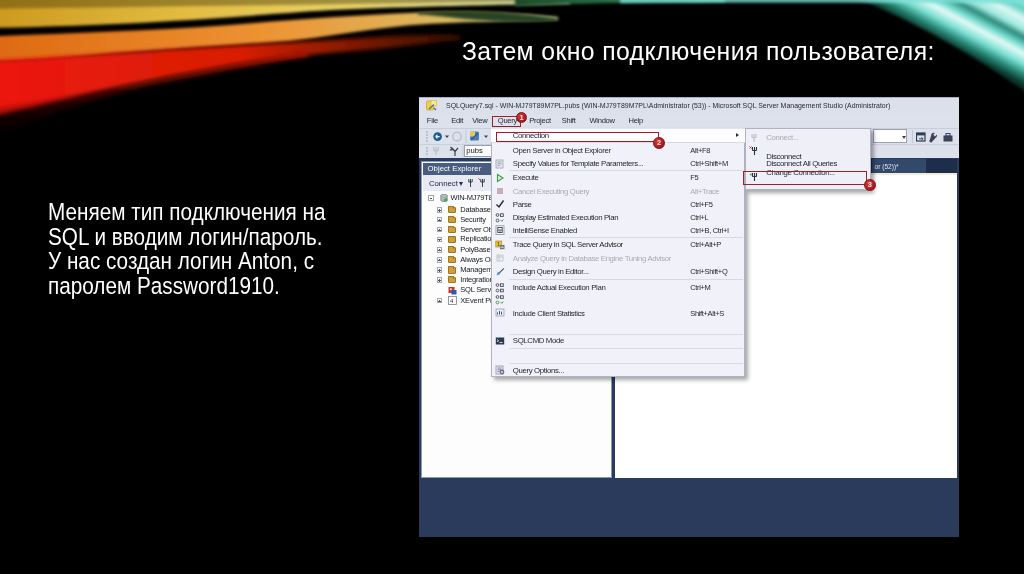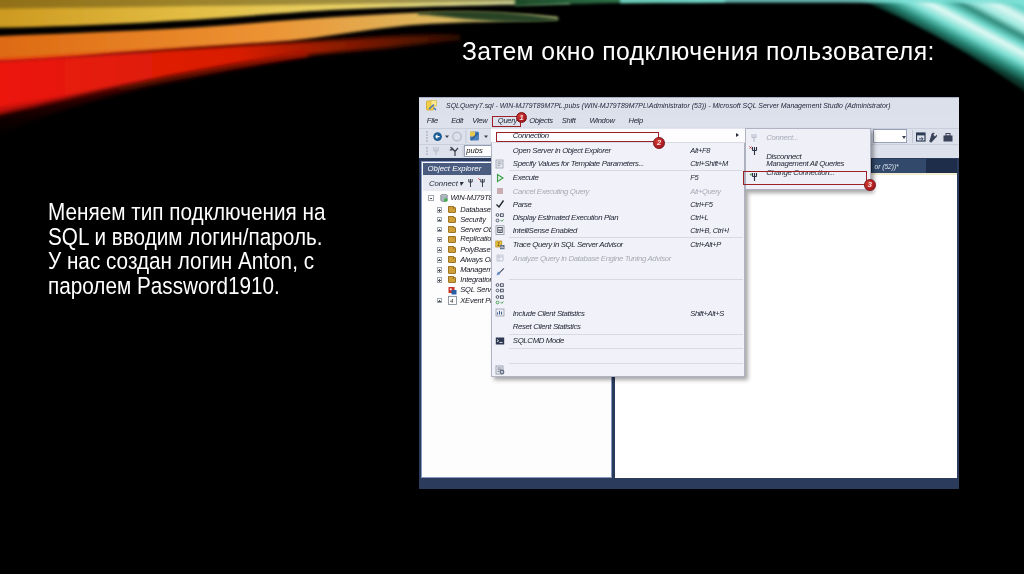--- a/index.html
+++ b/index.html
@@ -1,19 +1,19 @@
 <!DOCTYPE html>
 <html><head>
 <meta charset="utf-8">
 <style>
 html,body{margin:0;padding:0;}
 body{width:1024px;height:574px;background:#000;overflow:hidden;position:relative;font-family:"Liberation Sans",sans-serif;}
 #title{position:absolute;left:462px;top:37px;color:#fff;font-size:25px;letter-spacing:.4px;white-space:nowrap;transform:scaleX(0.99);transform-origin:0 0;}
 #lefttext{position:absolute;left:47.5px;top:199.9px;color:#fff;font-size:24.5px;line-height:24.8px;letter-spacing:0;white-space:nowrap;transform:scaleX(0.846);transform-origin:0 0;}
-#win{position:absolute;left:418.5px;top:97px;width:540px;height:392px;background:#2b3b5c;font-family:"Liberation Sans",sans-serif;font-style:italic;}
+#win{position:absolute;left:418.5px;top:97px;width:540px;height:440px;background:#2b3b5c;font-family:"Liberation Sans",sans-serif;}
 #win .abs{position:absolute;}
 #titlebar{left:0;top:0;width:540px;height:17px;background:#dce0eb;border-top:1px solid #a8aec4;}
 #titletext{left:27px;top:0;height:17px;line-height:18px;font-size:7.2px;color:#1e2436;white-space:nowrap;transform:scaleX(0.967);transform-origin:0 50%;}
 #menubar{left:0;top:17px;width:540px;height:13.8px;background:#dde1ec;}
 .mb{position:absolute;top:0;height:13.8px;line-height:14.4px;font-size:7.6px;letter-spacing:-0.3px;color:#1c2233;}
 #toolbar1{left:0;top:30.8px;width:540px;height:16.5px;background:#dde1ec;border-top:1px solid #c9cedd;}
 #toolbar2{left:0;top:47.3px;width:540px;height:13.5px;background:#dde1ec;border-top:1px solid #c9cedd;}
 #oe{left:2.5px;top:63.8px;width:189px;height:315.5px;background:#fdfdfe;border:1px solid #8699c2;}
 #oehead{position:absolute;left:1px;top:1.5px;width:187px;height:12px;background:#4a5c80;color:#fff;font-size:7.8px;line-height:12.5px;padding-left:4.5px;}
 #oeconnect{position:absolute;left:1px;top:13.5px;width:187px;height:15.5px;background:#e7eaf2;font-size:7.8px;color:#242a3c;}
@@ -117,21 +117,21 @@
       <rect x="0.5" y="1" width="7" height="9" rx="1" fill="#f3cf45" stroke="#caa42c" stroke-width="0.8"></rect>
       <rect x="5" y="0.5" width="5.5" height="5.5" fill="#fbe98e" stroke="#d8b84a" stroke-width="0.7"></rect>
       <path d="M3,9 L8,4.5 M8,8 L10,10" stroke="#3a6fb8" stroke-width="1.2"></path>
     </svg>
 <div class="abs" id="titletext">SQLQuery7.sql - WIN-MJ79T89M7PL.pubs (WIN-MJ79T89M7PL\Administrator (53)) - Microsoft SQL Server Management Studio (Administrator)</div>
 <div class="abs" id="menubar">
 <span class="mb" style="left:8.3px">File</span>
 <span class="mb" style="left:32.8px">Edit</span>
 <span class="mb" style="left:53.8px">View</span>
 <span class="mb" style="left:79.3px">Query</span>
-<span class="mb" style="left:110.7px">Objects</span>
+<span class="mb" style="left:110.7px">Project</span>
 <span class="mb" style="left:143.3px">Shift</span>
 <span class="mb" style="left:171px">Window</span>
 <span class="mb" style="left:210px">Help</span>
 </div>
 <div class="abs" id="toolbar1">
 <div style="position:absolute;left:454px;top:0.7px;width:34px;height:13.8px;background:#fff;border:1px solid #98a0b6;box-sizing:border-box;"></div>
       <div style="position:absolute;left:493.5px;top:1.5px;width:1px;height:13px;background:#c2c7d6;"></div>
 <span class="arrowD" style="position:absolute;left:483.5px;top:7px;width:0;height:0;border-top:3px solid #39404f;border-left:2.6px solid transparent;border-right:2.6px solid transparent;"></span>
 <svg style="position:absolute;left:497.8px;top:3px" width="40" height="11" viewBox="0 0 40 11">
 <rect x="0.5" y="1" width="8.5" height="8" fill="none" stroke="#2e3c55" stroke-width="1.2"></rect>
@@ -276,21 +276,21 @@
       <span class="lbl">Specify Values for Template Parameters...</span>
       <span class="sc">Ctrl+Shift+M</span>
     </div>
 <div class="msep" style="top:73px"></div>
 <div class="mi" style="top:74.4px">
       <span class="lbl">Execute</span>
       <span class="sc">F5</span>
     </div>
 <div class="mi gray" style="top:87.5px">
       <span class="lbl">Cancel Executing Query</span>
-      <span class="sc">Alt+Query</span>
+      <span class="sc">Alt+Trace</span>
     </div>
 <div class="mi" style="top:100.6px">
       <span class="lbl">Parse</span>
       <span class="sc">Ctrl+F5</span>
     </div>
 <div class="mi" style="top:114.3px">
       <span class="lbl">Display Estimated Execution Plan</span>
       <span class="sc">Ctrl+L</span>
     </div>
 <div class="mi" style="top:126.5px">
@@ -298,34 +298,42 @@
       <span class="sc">Ctrl+B, Ctrl+I</span>
     </div>
 <div class="msep" style="top:139.6px"></div>
 <div class="mi" style="top:141.1px">
       <span class="lbl">Trace Query in SQL Server Advisor</span>
       <span class="sc">Ctrl+Alt+P</span>
     </div>
 <div class="mi gray" style="top:154.5px">
       <span class="lbl">Analyze Query in Database Engine Tuning Advisor</span>
     </div>
+<div class="mi" style="top:167.9px">
+      <span class="lbl">Design Query in Editor...</span>
+      <span class="sc">Ctrl+Shift+Q</span>
+    </div>
 <div class="msep" style="top:182.3px"></div>
+<div class="mi" style="top:183.8px">
+      <span class="lbl">Include Actual Execution Plan</span>
+      <span class="sc">Ctrl+M</span>
+    </div>
 <div class="mi" style="top:209.7px">
       <span class="lbl">Include Client Statistics</span>
       <span class="sc">Shift+Alt+S</span>
     </div>
-<div class="mi" style="top:222.7px">
-      <span class="lbl">Reset Client Statistics</span>
-    </div>
 <div class="msep" style="top:236.5px"></div>
 <div class="mi" style="top:237.3px">
       <span class="lbl">SQLCMD Mode</span>
     </div>
 <div class="msep" style="top:251.3px"></div>
 <div class="msep" style="top:265.6px"></div>
+<div class="mi" style="top:266.6px">
+      <span class="lbl">Query Options...</span>
+    </div>
 
 <svg class="micon" style="top:62px" viewBox="0 0 10 10">
       <rect x="1" y="1" width="7" height="8" fill="#e8e9ef" stroke="#9aa0b0" stroke-width="0.8"></rect>
       <path d="M2.5,3 h4 M2.5,4.8 h4 M2.5,6.6 h2.5" stroke="#8890a4" stroke-width="0.8"></path>
     </svg>
 <svg class="micon" style="top:76px" viewBox="0 0 10 10">
       <path d="M2.5,1.5 L8,5 L2.5,8.5 Z" fill="#dff0e0" stroke="#3d9c48" stroke-width="1.1"></path>
     </svg>
 <svg class="micon" style="top:89.2px" viewBox="0 0 10 10">
       <rect x="2" y="2" width="6" height="6" fill="#c9adb2"></rect>
@@ -385,21 +393,21 @@
       <circle cx="7" cy="7" r="0.9" fill="#eceef4"></circle>
     </svg>
 
 <div class="smi gray" style="top:33.9px">
       <span class="lbl">Connect...</span>
     </div>
 <div class="smi" style="top:53px">
       <span class="lbl">Disconnect</span>
     </div>
 <div class="smi" style="top:59.8px">
-      <span class="lbl">Management All Queries</span>
+      <span class="lbl">Disconnect All Queries</span>
     </div>
 <div class="smi" style="top:69px">
       <span class="lbl">Change Connection...</span>
     </div>
 <svg class="sicon" style="top:35.5px" viewBox="0 0 10 10">
       <g stroke="#b8bdca" stroke-width="1.1" fill="none">
         <path d="M5,1 L5,9 M3,1 L3,4.5 M7,1 L7,4.5 M3,4.5 L7,4.5"></path>
       </g>
     </svg>
 <svg class="sicon" style="top:48.5px" viewBox="0 0 10 10">

